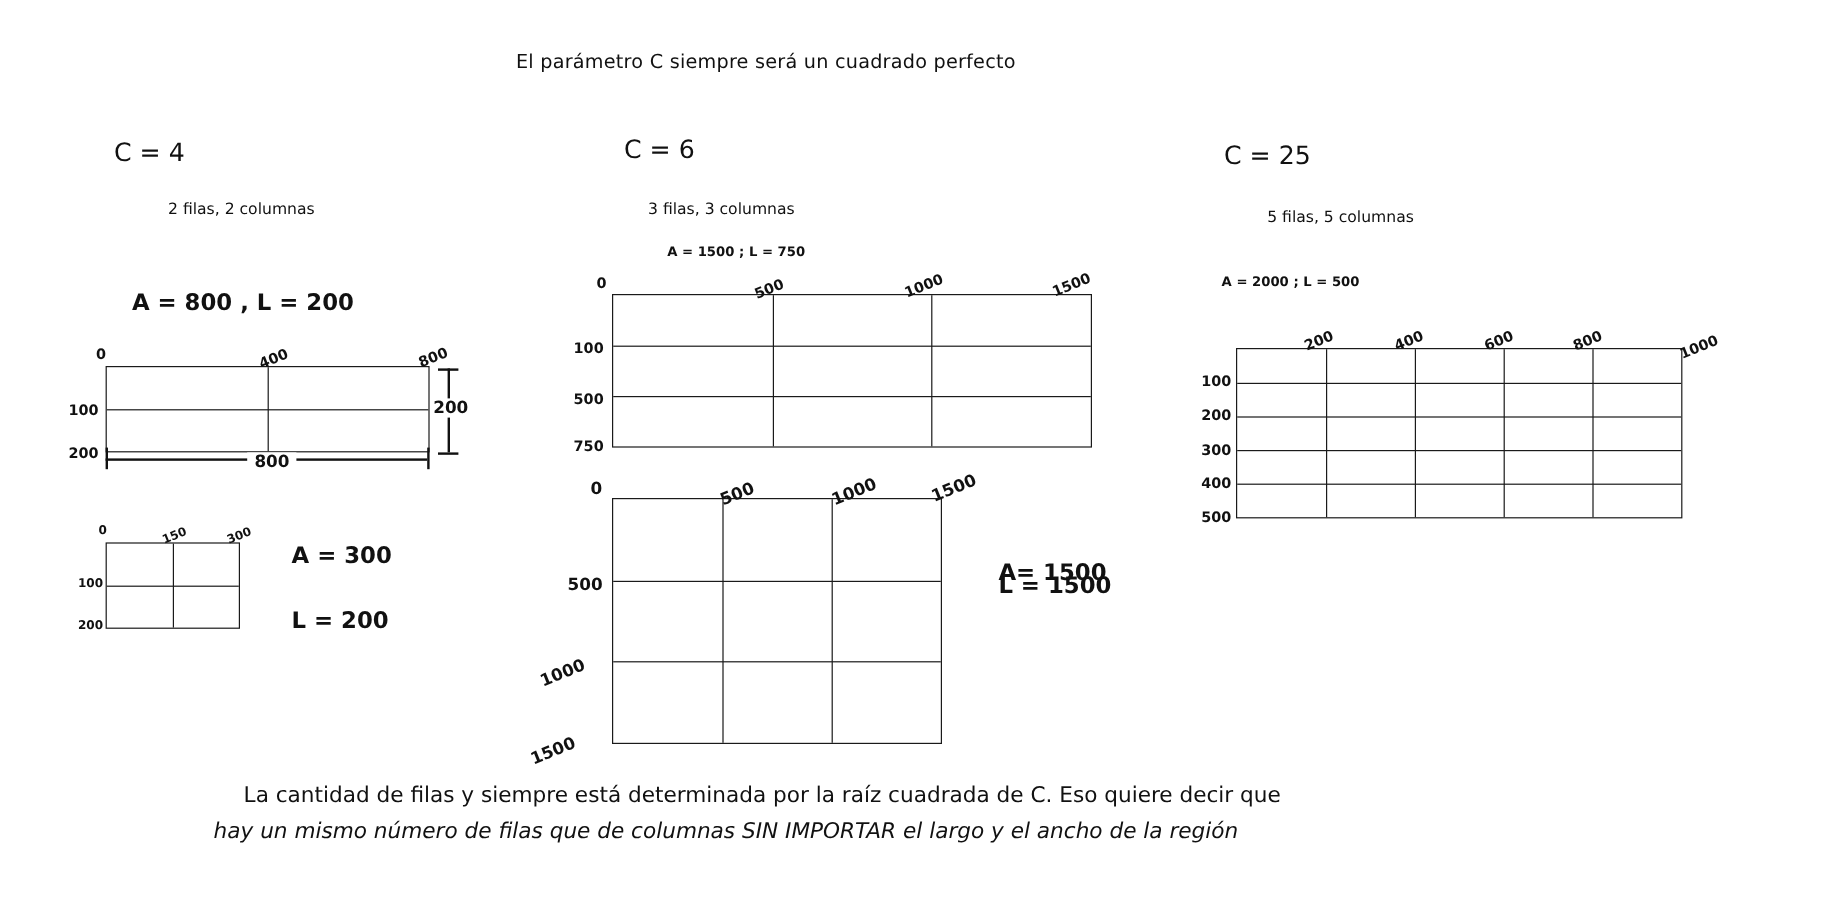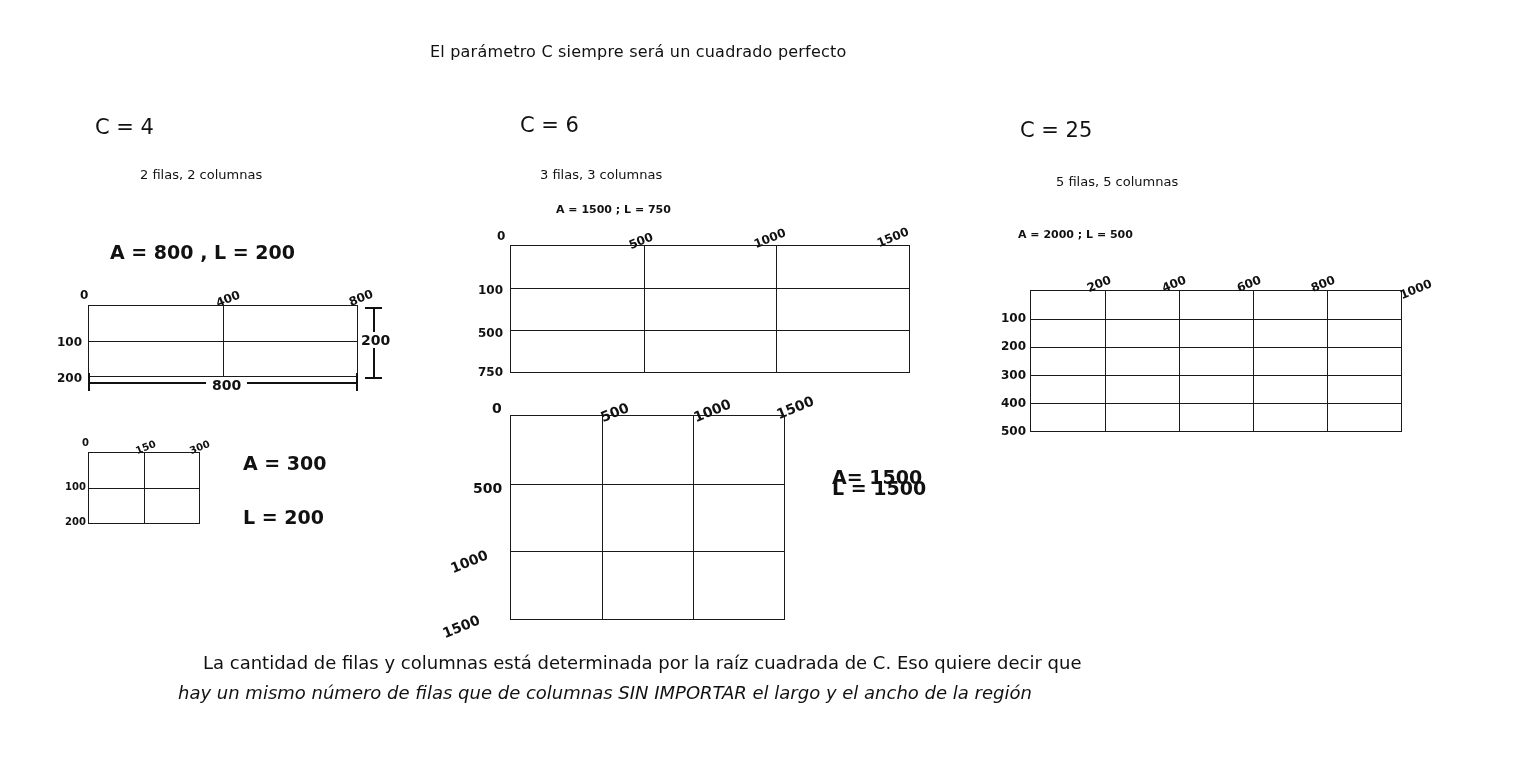--- a/index.html
+++ b/index.html
@@ -193,14 +193,14 @@
 <div class="abs tick rot-30" style="left:1165px; top:281px;">400</div>
 <div class="abs tick rot-30" style="left:1240px; top:281px;">600</div>
 <div class="abs tick rot-30" style="left:1314px; top:281px;">800</div>
 <div class="abs tick rot-30" style="left:1403px; top:288px;">1000</div>
 <div class="abs tick" style="left:1001px; top:311px;">100</div>
 <div class="abs tick" style="left:1001px; top:339px;">200</div>
 <div class="abs tick" style="left:1001px; top:368px;">300</div>
 <div class="abs tick" style="left:1001px; top:396px;">400</div>
 <div class="abs tick" style="left:1001px; top:424px;">500</div>
 
-<div class="abs footer" style="left:203px; top:648px;">La cantidad de filas y columnas está determinada por la raíz cuadrada de C. Eso quiere decir que</div>
+<div class="abs footer" style="left:203px; top:648px;">La cantidad de filas y siempre está determinada por la raíz cuadrada de C. Eso quiere decir que</div>
 <div class="abs footer" style="left:178px; top:678px;font-style:italic;">hay un mismo número de filas que de columnas SIN IMPORTAR el largo y el ancho de la región</div>
 
 </body></html>

